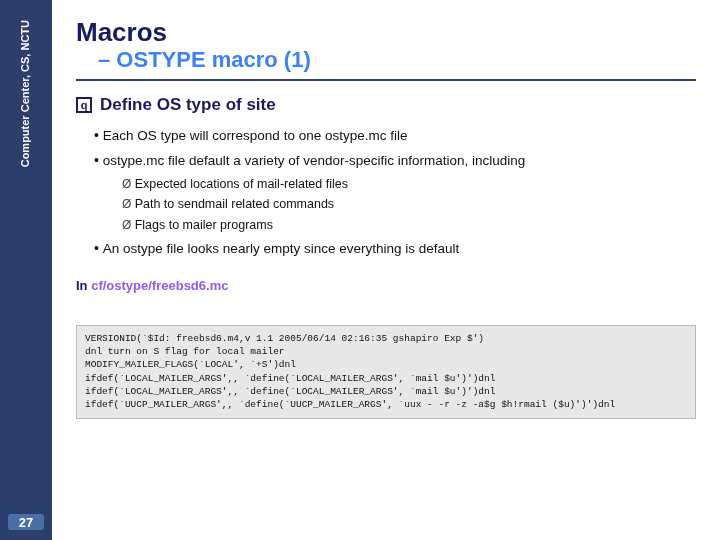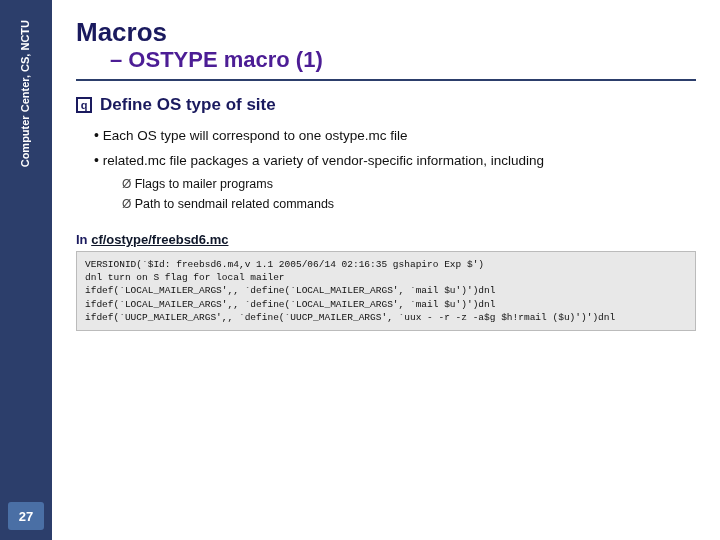--- a/index.html
+++ b/index.html
@@ -33,21 +33,21 @@
       font-weight: bold;
     }
 
     
     .page-number {
       background: #4a6fa5;
       color: #fff;
       font-size: 13px;
       font-weight: bold;
       width: 36px;
-      height: 28px;
+      height: 16px;
       display: flex;
       align-items: center;
       justify-content: center;
       position: absolute;
       bottom: 10px;
       left: 8px;
       border-radius: 3px;
     }
 
     
@@ -67,22 +67,22 @@
     }
     .title-main {
       font-size: 26px;
       font-weight: bold;
       color: #1a1a5e;
       line-height: 1.1;
     }
     .title-sub {
       font-size: 22px;
       font-weight: bold;
-      color: #4c1d95;
-      margin-left: 34px;
+      color: #3b82f6;
+      margin-left: 22px;
     }
 
     
     .section-heading {
       font-size: 17px;
       font-weight: bold;
       color: #1a1a5e;
       margin-bottom: 10px;
       display: flex;
       align-items: center;
@@ -146,20 +146,21 @@
     .code-block {
       background: #e8e8e8;
       border: 1px solid #bbb;
       font-family: 'Courier New', Courier, monospace;
       font-size: 9.5px;
       color: #111;
       padding: 6px 8px;
       line-height: 1.4;
       overflow: hidden;
       flex-shrink: 0;
+      margin-top: 28px;
     }
   </style>
 </head>
 <body>
 
 <div class="sidebar">
   <span class="sidebar-text">Computer Center, CS, NCTU</span>
 </div>
 
 <div class="main">
@@ -169,34 +170,37 @@
     <div class="title-sub">– OSTYPE macro (1)</div>
   </div>
 
   <div class="section-heading">
     <span class="checkbox-icon">q</span>
     <span>Define OS type of site</span>
   </div>
 
   <div class="bullet-list" id="bullet-container">
   <div class="bullet-item">Each OS type will correspond to one ostype.mc file</div>
-      <div class="bullet-item">related.mc file packages a variety of vendor-specific information, including</div>
+      <div class="bullet-item">ostype.mc file default a variety of vendor-specific information, including</div>
       <div class="sub-bullets">
+        <div class="sub-bullet-item">Expected locations of mail-related files</div>
+        <div class="sub-bullet-item">Path to sendmail related commands</div>
         <div class="sub-bullet-item">Flags to mailer programs</div>
-        <div class="sub-bullet-item">Path to sendmail related commands</div>
       </div>
+      <div class="bullet-item">An ostype file looks nearly empty since everything is default</div>
     </div>
 
   <div class="file-label">
-    <span>In </span><span style="color:#0f172a; text-decoration:underline;">cf/ostype/freebsd6.mc</span>
+    <span>In </span><span style="color:#8b5cf6; ">cf/ostype/freebsd6.mc</span>
   </div>
 
   <div class="code-block" id="code-container">
   <div>VERSIONID(`$Id: freebsd6.m4,v 1.1 2005/06/14 02:16:35 gshapiro Exp $')</div>
       <div>dnl turn on S flag for local mailer</div>
+      <div>MODIFY_MAILER_FLAGS(`LOCAL', `+S')dnl</div>
       <div>ifdef(`LOCAL_MAILER_ARGS',, `define(`LOCAL_MAILER_ARGS', `mail $u')')dnl</div>
       <div>ifdef(`LOCAL_MAILER_ARGS',, `define(`LOCAL_MAILER_ARGS', `mail $u')')dnl</div>
       <div>ifdef(`UUCP_MAILER_ARGS',, `define(`UUCP_MAILER_ARGS', `uux - -r -z -a$g $h!rmail ($u)')')dnl</div>
     </div>
 
 </div>
 
 <div class="page-number">27</div>
 
 </body></html>

